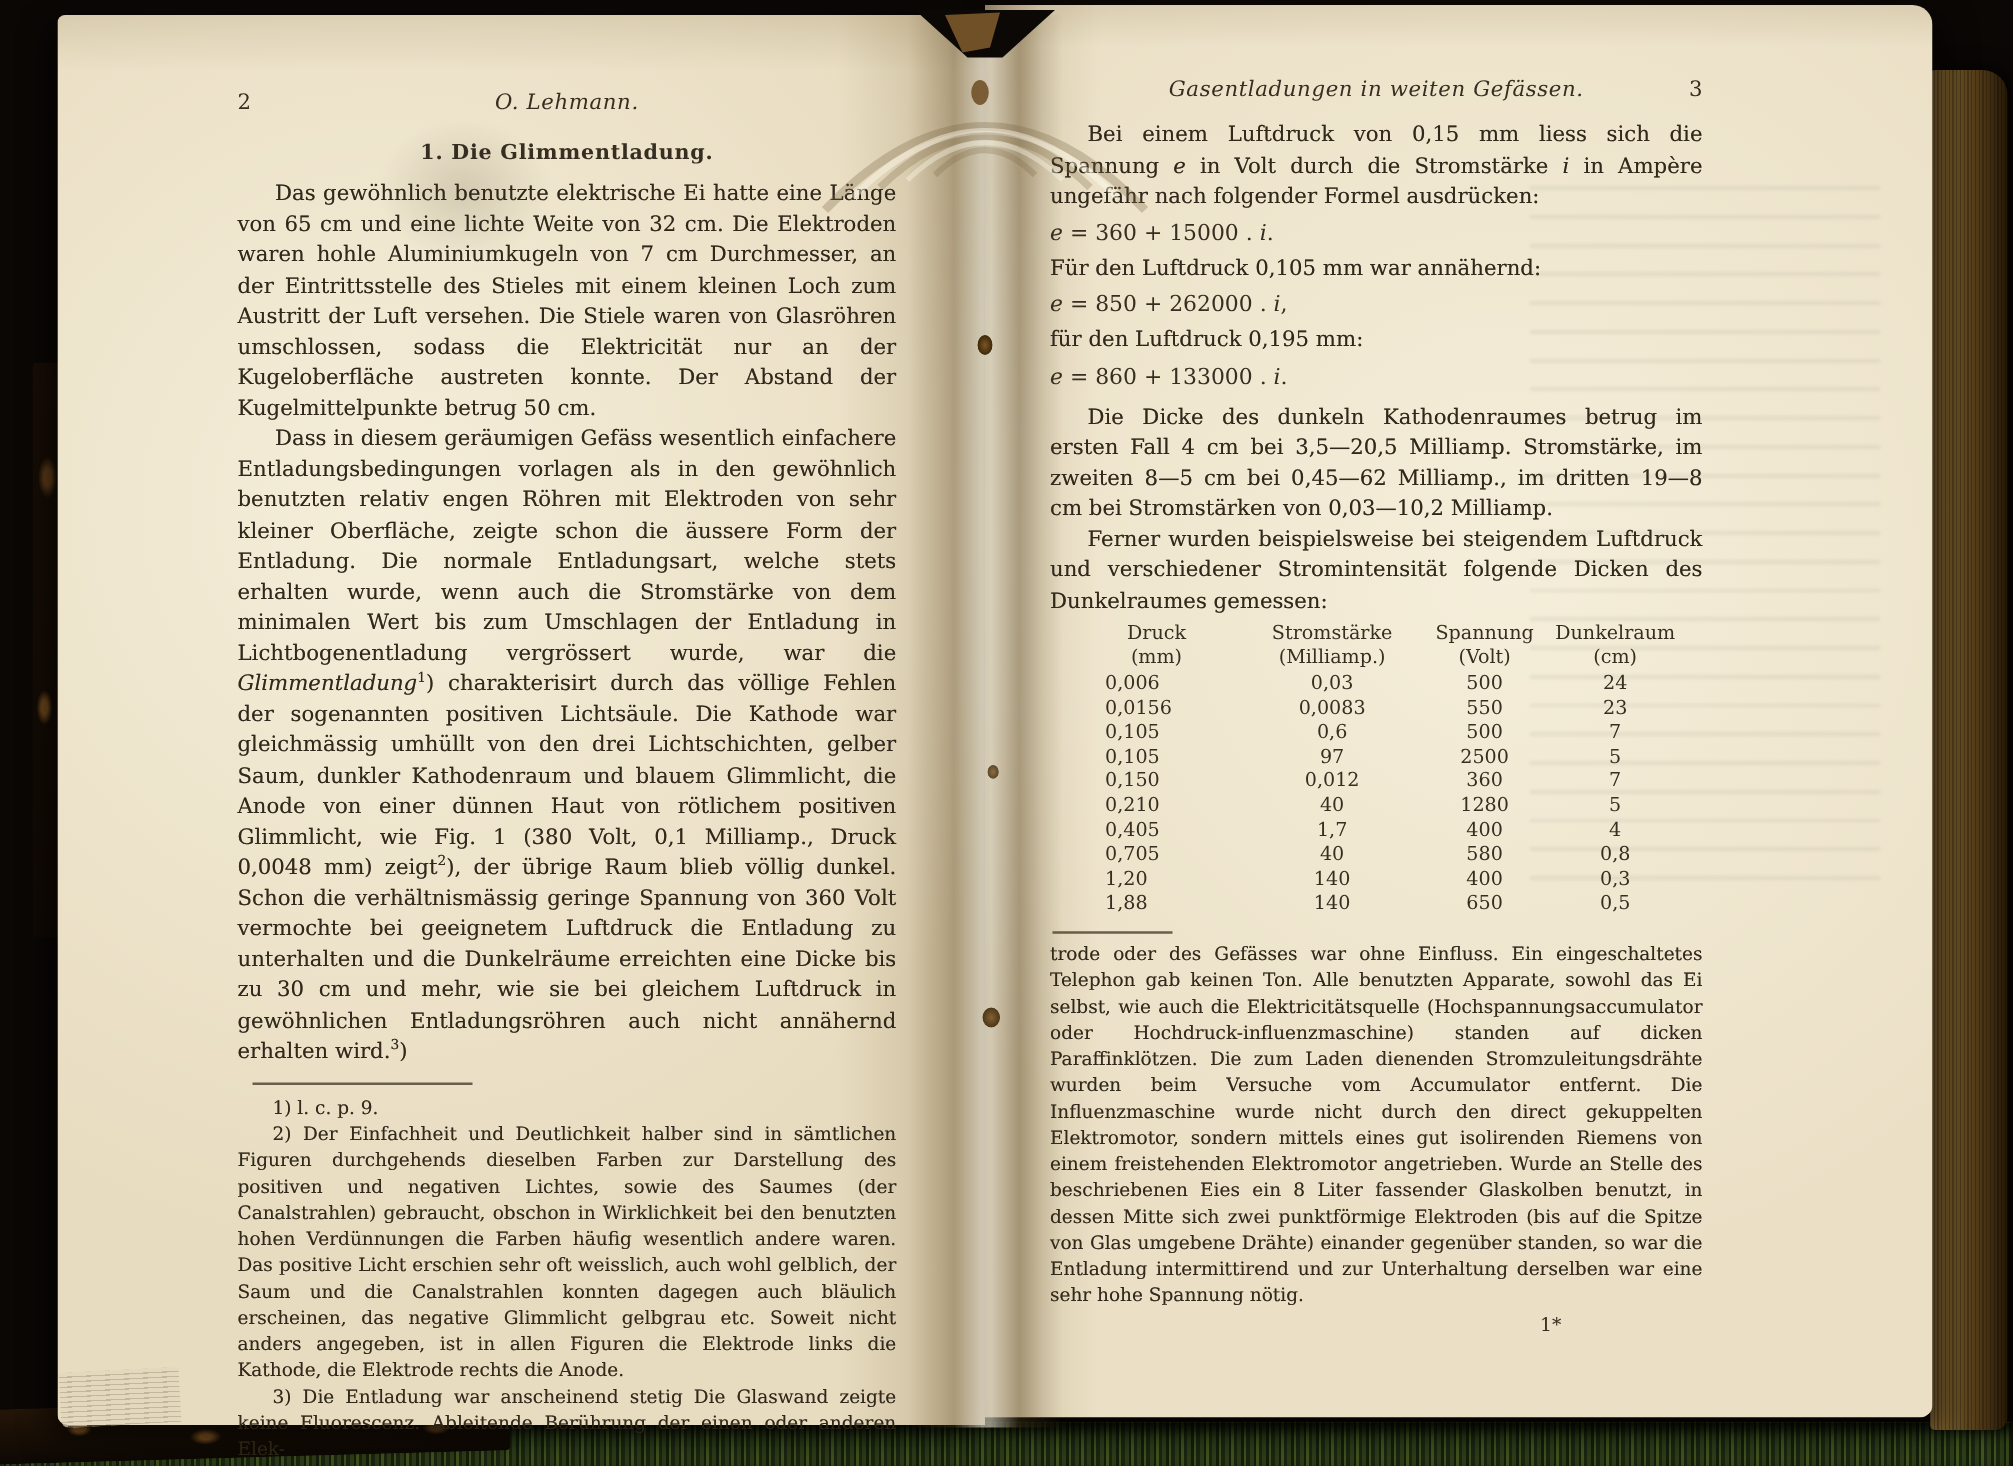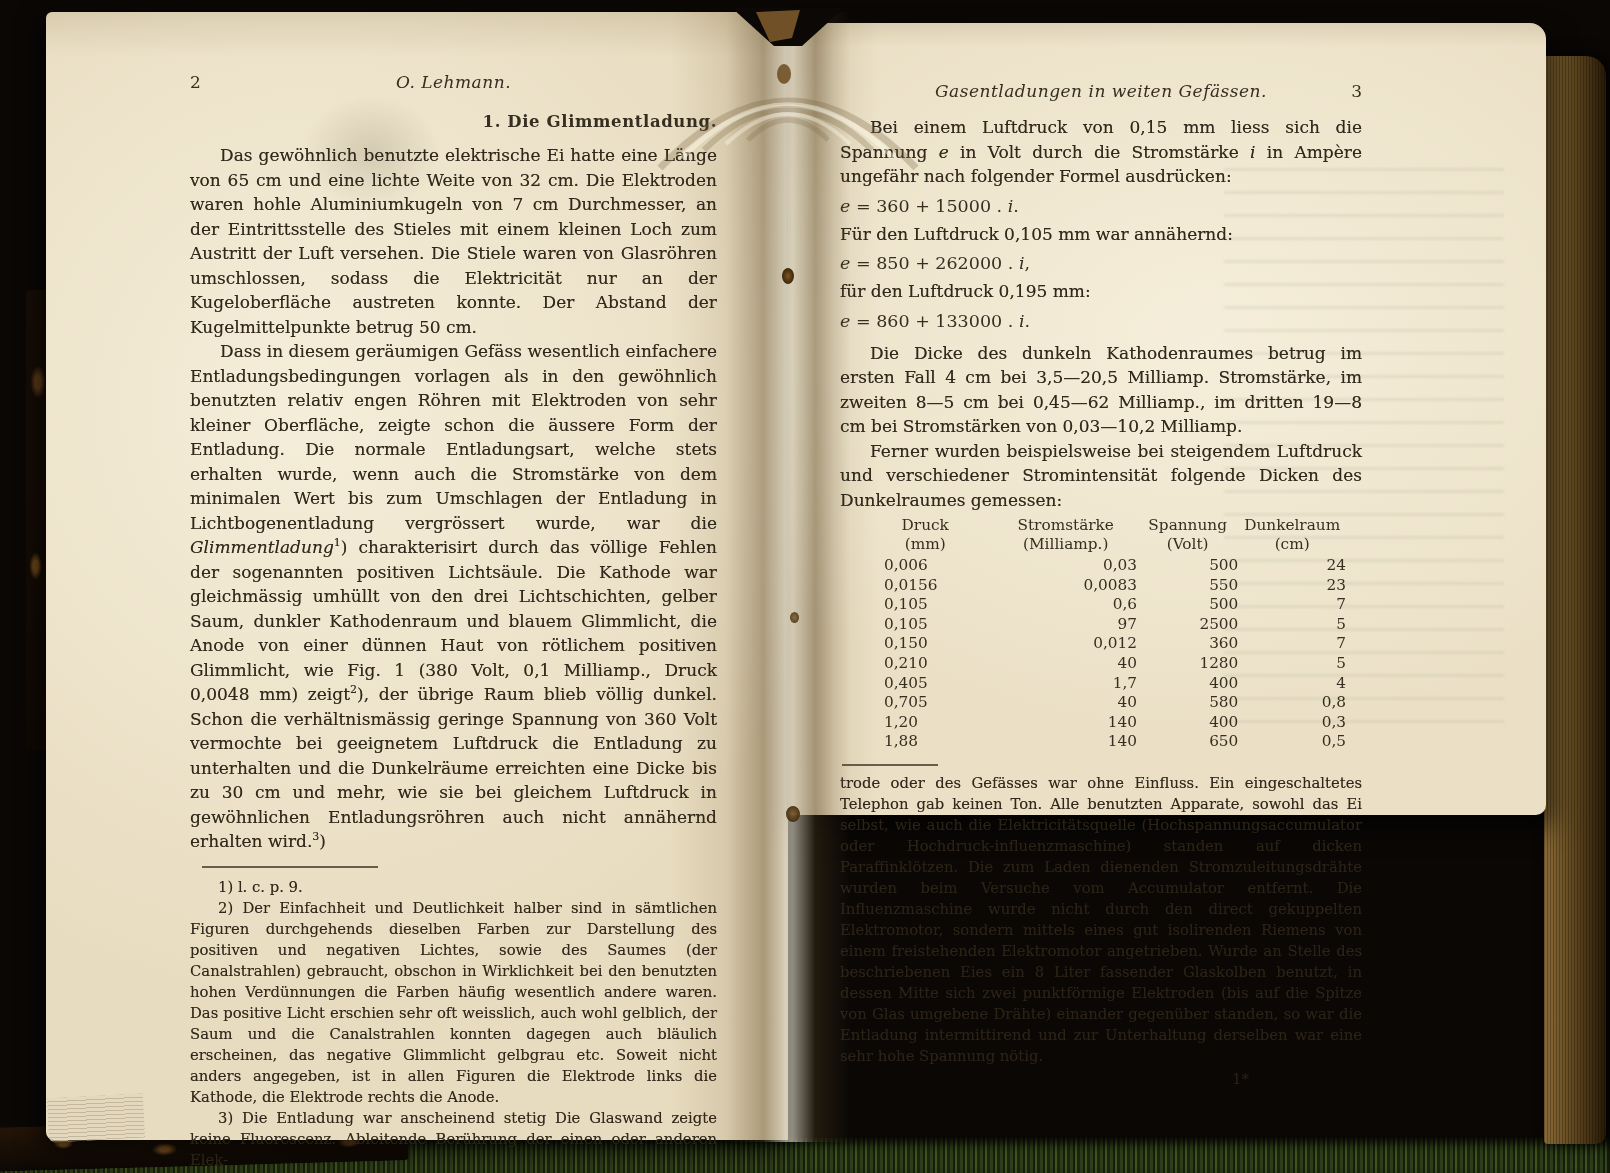--- a/index.html
+++ b/index.html
@@ -54,21 +54,21 @@
     left:46px;top:12px;width:742px;height:1128px;
     background:
       radial-gradient(120% 85% at 35% 35%, rgba(255,252,238,0.55), rgba(0,0,0,0) 62%),
       linear-gradient(to right, rgba(109,83,39,0) 84%, rgba(109,83,39,0.22) 96%, rgba(76,57,26,0.38) 100%),
       linear-gradient(to bottom, rgba(120,95,50,0.18) 0, rgba(120,95,50,0) 4%),
       #e8dcc0;
     border-radius:6px 0 0 8px;
     box-shadow:-6px 10px 24px rgba(0,0,0,0.65);
   }
   .page-right{
-    left:788px;top:23px;width:758px;height:792px;
+    left:788px;top:4px;width:758px;height:1130px;
     background:
       radial-gradient(120% 85% at 55% 40%, rgba(255,252,238,0.5), rgba(0,0,0,0) 60%),
       linear-gradient(to left, rgba(109,83,39,0) 88%, rgba(109,83,39,0.20) 98%, rgba(76,57,26,0.30) 100%),
       linear-gradient(to right, rgba(86,66,30,0.35) 0, rgba(86,66,30,0) 6%),
       linear-gradient(to bottom, rgba(120,95,50,0.15) 0, rgba(120,95,50,0) 3%),
       #ebe0c6;
     border-radius:0 16px 10px 0;
     box-shadow:8px 12px 26px rgba(0,0,0,0.6);
   }
 
@@ -114,41 +114,41 @@
   .textblock{position:absolute;}
   .tb-left{left:144px;top:58px;width:527px;}
   .tb-right{left:52px;top:56px;width:522px;}
 
   .header-row{display:flex;align-items:baseline;font-size:17px;line-height:24px;}
   .header-row .edge{width:30px;flex:none;}
   .header-row .running{flex:1;text-align:center;font-style:italic;letter-spacing:0.5px;}
   .pagenum{font-size:17px;}
   .pg-r{text-align:right;}
 
-  .heading{margin-top:18px;text-align:right;font-weight:bold;font-size:16.5px;letter-spacing:0.6px;}
+  .heading{margin-top:18px;text-align:center;font-weight:bold;font-size:16.5px;letter-spacing:0.6px;}
   p.body{margin:0;font-size:17px;line-height:24.5px;text-align:justify;
          text-shadow:0 0 0.5px rgba(44,36,23,0.55);}
   p.mt{margin-top:12px;}
   .indent{text-indent:30px;}
   .italic{font-style:italic;}
   sup{font-size:11px;line-height:0;}
 
   .formula{margin:5px 0 4px 0;font-size:17.5px;line-height:24px;}
   .fvar{font-style:italic;}
 
   .fn-sep{margin:12px 0 8px 12px;width:176px;height:2px;background:rgba(62,51,34,0.75);}
   .fn-sep.small{width:96px;margin:12px 0 6px 2px;}
   p.fn{margin:0;font-size:14.8px;line-height:21px;text-align:justify;
        text-shadow:0 0 0.4px rgba(44,36,23,0.5);}
   p.fn.fi{text-indent:28px;}
 
   table.meas{border-collapse:collapse;margin:4px 16px 0 16px;font-size:15.3px;}
   table.meas th{font-weight:normal;text-align:center;vertical-align:top;
     font-size:15.3px;line-height:18.5px;padding:0 0 3px 0;}
-  table.meas td{line-height:19.6px;padding:0;text-align:right;}
+  table.meas td{line-height:19.6px;padding:0;text-align:center;}
   .c1{width:122px;} .c2{width:152px;} .c3{width:106px;} .c4{width:110px;}
   table.meas td.c1{text-align:left;padding-left:28px;}
 
   .signature{margin:4px 0 0 392px;font-size:15px;}
 </style>
 </head>
 <body>
 
 <div class="scene">
 

